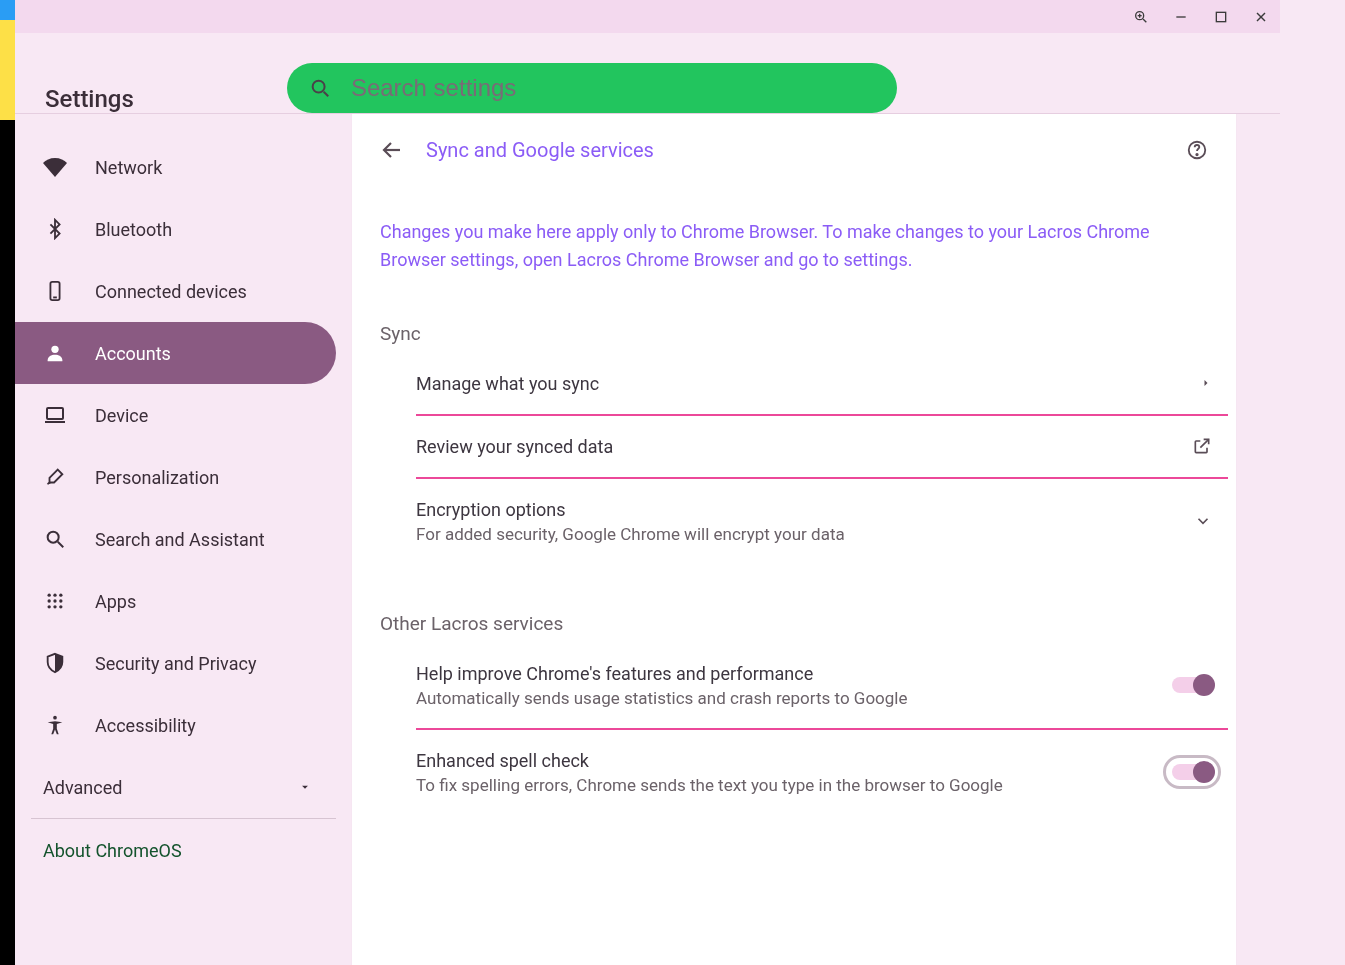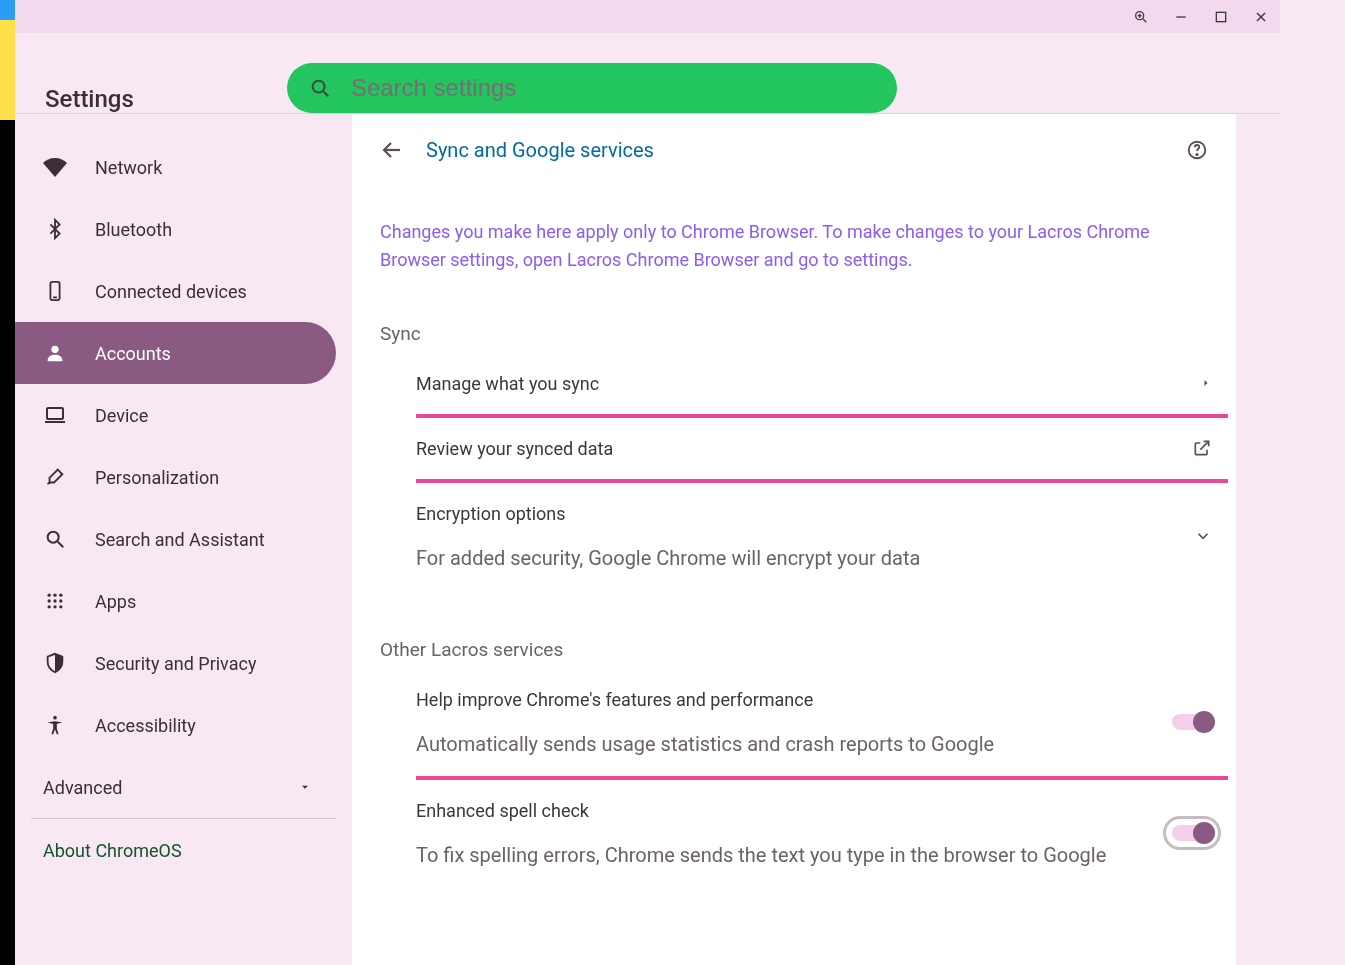--- a/index.html
+++ b/index.html
@@ -33,29 +33,29 @@
   .nav-item.active .icon { color:#fff; }
   .adv-row { height:62px; display:flex; align-items:center; padding-left:28px; font-size:18px; color:#3b2e39; cursor:pointer; justify-content:space-between; padding-right:40px;}
   .sidebar-sep { height:1px; background:#d7c4d2; margin: 0 16px;}
   .about-row { height:62px; display:flex;align-items:center;padding-left:28px;font-size:18px;color:#14532d;cursor:pointer;}
 
   
   .main-wrap { flex:1; padding-right:44px; }
   .card { background:#fff; height:100%; border-radius:0; box-shadow:0 0 1px rgba(0,0,0,.05); }
   .card-header { display:flex; align-items:center; height:72px; padding:0 28px; gap:22px; }
   .card-header .back { color:#5a4d57; cursor:pointer; }
-  .card-title { font-size:20px; font-weight:400; color:#0369a1; }
+  .card-title { font-size:20px; font-weight:400; color:#8b5cf6; }
   .help-icon { margin-left:auto; color:#5a4d57; cursor:pointer; }
   .desc { padding: 32px 28px 0 28px; font-size:18px; line-height:1.55; color:#8b5cf6; }
   .section-title { padding: 48px 28px 8px 28px; font-size:19px; color:#6b6269; }
-  .row { margin-left:64px; margin-right:8px; padding:20px 16px 20px 0; display:flex; align-items:center; cursor:pointer; border-bottom:4px solid #ec4899; }
+  .row { margin-left:64px; margin-right:8px; padding:20px 16px 20px 0; display:flex; align-items:center; cursor:pointer; border-bottom:2px solid #ec4899; }
   .row:last-child { border-bottom:none; }
   .row-main { flex:1; }
   .row-title { font-size:18px; color:#3d3640; }
-  .row-sub { font-size:20px; color:#6b6269; margin-top:22px; }
+  .row-sub { font-size:17px; color:#6b6269; margin-top:4px; }
   .row-arrow { color:#5a4d57; }
   .toggle { width:40px; height:16px; background:#f4cfe9; border-radius:10px; position:relative; }
   .toggle .knob { position:absolute; width:22px;height:22px;background:#8a5a82;border-radius:50%; top:50%; transform:translateY(-50%); right:-3px; }
   .toggle.focus { outline:3px solid #c8bac5; outline-offset:6px; border-radius:12px;}
   .toggle.focus .knob { right:-3px;}
   
   svg { display:block; }
 </style>
 </head>
 <body>

